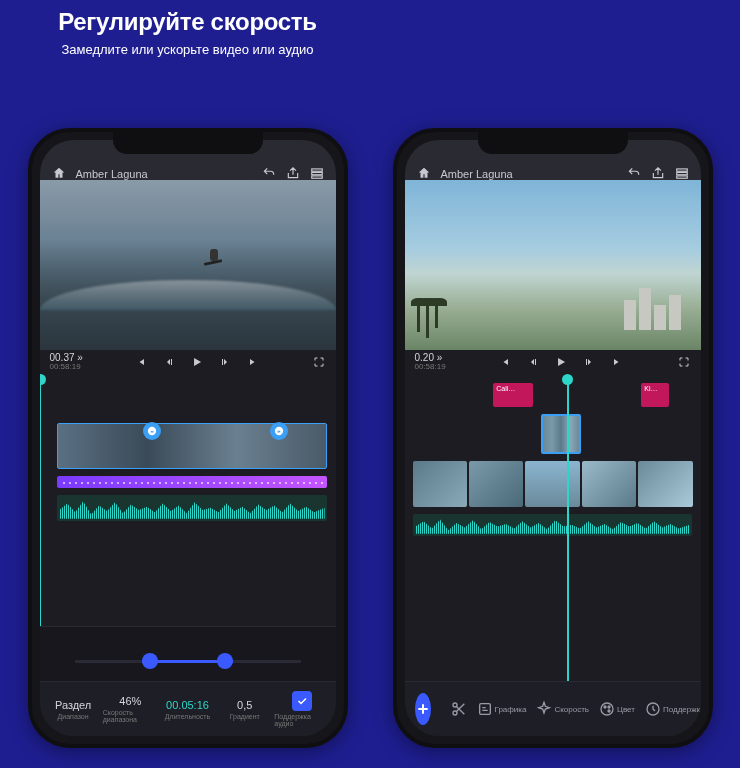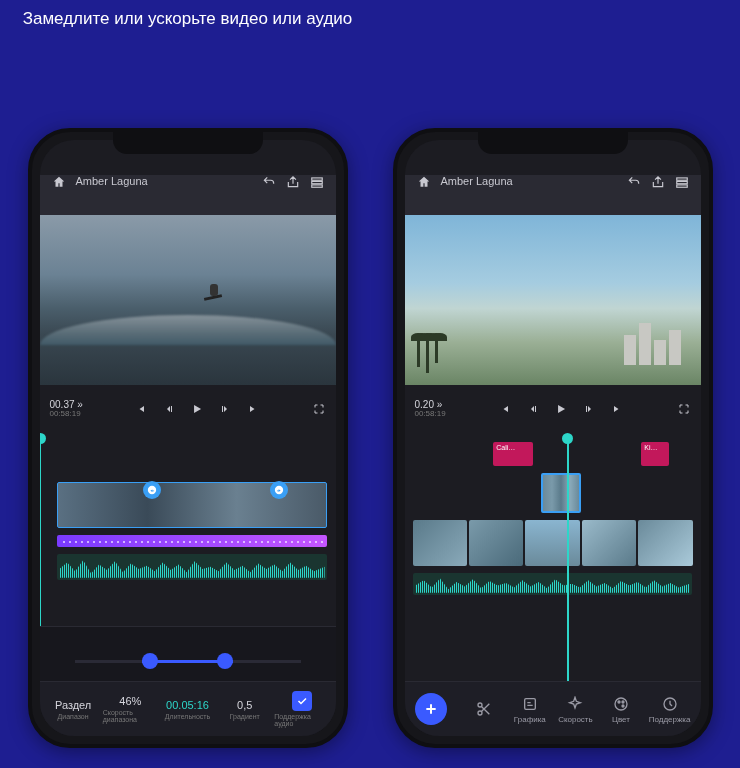--- a/index.html
+++ b/index.html
@@ -9,21 +9,21 @@
     background: #1e1e91;
     font-family: -apple-system, BlinkMacSystemFont, "Segoe UI", Arial, sans-serif;
     display: flex;
     gap: 30px;
     padding: 8px 20px;
     overflow: hidden;
   }
   .panel { flex: 1; display: flex; flex-direction: column; align-items: center; }
   .headline { color: #fff; text-align: center; min-height: 120px; width: 100%; }
   .headline h2 { font-size: 24px; font-weight: 700; margin-bottom: 6px; line-height: 1.15; letter-spacing: -0.3px; }
-  .headline p { font-size: 17px; font-weight: 400; line-height: 1.25; }
+  .headline p { font-size: 13px; font-weight: 400; line-height: 1.25; }
   .phone {
     width: 320px;
     height: 620px;
     background: #16161a;
     border: 4px solid #0f0f12;
     border-radius: 42px;
     padding: 8px;
     position: relative;
     box-shadow: 0 4px 20px rgba(0,0,0,.4);
   }
@@ -41,24 +41,24 @@
     border-radius: 34px;
     overflow: hidden;
     display: flex;
     flex-direction: column;
     position: relative;
   }
   .topbar {
     height: 40px;
     background: #2a2a33;
     display: flex;
-    align-items: flex-start;
+    align-items: flex-end;
     padding: 0 12px;
     gap: 10px;
-    margin-top: 35px;
+    margin-top: 0;
     font-size: 11px;
     color: #c8c8d0;
   }
   .topbar .spacer { flex: 1; }
   .ico { color: #c8c8d0; display: inline-flex; }
   .preview {
     height: 170px;
     background: linear-gradient(180deg, #8a9aa8 0%, #6b8294 35%, #4a5e6b 55%, #3a4852 70%, #2a353d 100%);
     position: relative;
     overflow: hidden;
@@ -71,21 +71,21 @@
   .surfer { position:absolute; left:55%; top:38%; width:24px; height:24px; }
   .surfer::before { content:""; position:absolute; width:18px; height:3px; background:#222; transform:rotate(-12deg); top:16px; left:2px; }
   .surfer::after { content:""; position:absolute; width:8px; height:12px; background:#333; border-radius:3px; top:4px; left:8px; }
   .palms { position:absolute; bottom:12px; left:12px; display:flex; gap:6px; }
   .palm { width:3px; height:30px; background:#2c3a26; position:relative; }
   .palm::before, .palm::after { content:""; position:absolute; top:-4px; left:-6px; width:14px; height:8px; background:#2c3a26; border-radius:50% 50% 0 0; }
   .palm::after { left:-2px; transform:scaleX(-1);}
   .buildings { position:absolute; bottom:20px; right:20px; display:flex; gap:3px; align-items:flex-end;}
   .bld { width:12px; background:#c8c8c3; }
   .controls {
-    display:flex; align-items:center; gap:4px; padding:14px 10px; font-size:9px; color:#9a9aa5;
+    display:flex; align-items:center; gap:4px; padding:2px 10px; font-size:9px; color:#9a9aa5;
   }
   .controls .time { display:flex; flex-direction:column; line-height:1.1; }
   .controls .time .t1 { font-size:10px; color:#d5d5dc;}
   .controls .time .t2 { font-size:8px; color:#777;}
   .controls .spacer { flex:1; }
   .controls .pctrl { display:flex; gap:14px; align-items:center; }
   .pbtn { width:14px; height:14px; display:inline-flex; align-items:center; justify-content:center; color:#c8c8d0; }
   .timeline { flex:1; background:#1c1c22; position:relative; padding:4px 0; overflow:hidden; }
   .playhead { position:absolute; top:6px; bottom:0; width:1.5px; background:#2dd6c9; z-index:5; }
   .playhead::before { content:""; position:absolute; top:-6px; left:-5px; width:11px; height:11px; border-radius:50%; background:#2dd6c9; }
@@ -110,36 +110,37 @@
   .slider-line { position:absolute; left:35px; right:35px; top:33px; height:3px; background:#2a2a36; overflow:visible; }
   .slider-fill { position:absolute; left:30%; right:30%; top:0; bottom:0; background:#3a5aff; }
   .knob { position:absolute; top:-7px; width:16px; height:16px; border-radius:50%; background:#3a5aff; }
   .botbar { height:55px; background:#1e1e26; display:flex; align-items:center; padding:0 6px; gap:2px; border-top:1px solid #2a2a33; }
   .bitem { flex:1; display:flex; flex-direction:column; align-items:center; gap:2px; font-size:8px; color:#9a9aa5; }
   .bitem .bv { font-size:11px; color:#d5d5dc; font-weight:500;}
   .bitem .bl { font-size:7px; color:#777; }
   .chk { width:20px; height:20px; background:#3a5aff; border-radius:4px; display:flex; align-items:center; justify-content:center; }
   .botbar2 { height:55px; background:#1e1e26; display:flex; align-items:center; padding:0 10px; gap:10px; border-top:1px solid #2a2a33;}
   .addbtn { width:32px; height:32px; border-radius:50%; background:#3a5aff; display:flex; align-items:center; justify-content:center; }
-  .tool { flex:1; display:flex; flex-direction:column; align-items:center; gap:2px; font-size:8px; color:#9a9aa5;}
+  .tool { flex:1; display:flex; flex-direction:row; align-items:center; gap:2px; font-size:8px; color:#9a9aa5;}
   .tool .ti { height:18px; display:flex; align-items:center; }
   .thumbstrip { display:flex; gap:2px; padding:0 4px; }
   .thumb { flex:1; height:46px; border-radius:2px; }
   .th-a { background:linear-gradient(135deg,#5a7a8a,#8aaaba);}
   .th-b { background:linear-gradient(135deg,#7a9aaa,#4a6a7a);}
   .th-c { background:linear-gradient(180deg,#8ab5d0,#6a8a9a);}
   .th-d { background:linear-gradient(135deg,#9abaca,#5a7a8a);}
   .th-e { background:linear-gradient(135deg,#6a8a9a,#aacada);}
   .th-sel { border:2px solid #3a9ff5; }
 </style>
 </head>
 <body>
 
 <div class="panel">
   <div class="headline">
+    <h2>Регулируйте скорость</h2>
     <p>Замедлите или ускорьте видео или аудио</p>
   </div>
   <div class="phone">
     <div class="notch"></div>
     <div class="screen">
 
       <div class="topbar">
         <span class="ico">
             <svg width="14" height="14" viewBox="0 0 24 24" fill="currentColor">
               <path d="M12 3l9 8h-3v9h-5v-6H11v6H6v-9H3z"></path>

